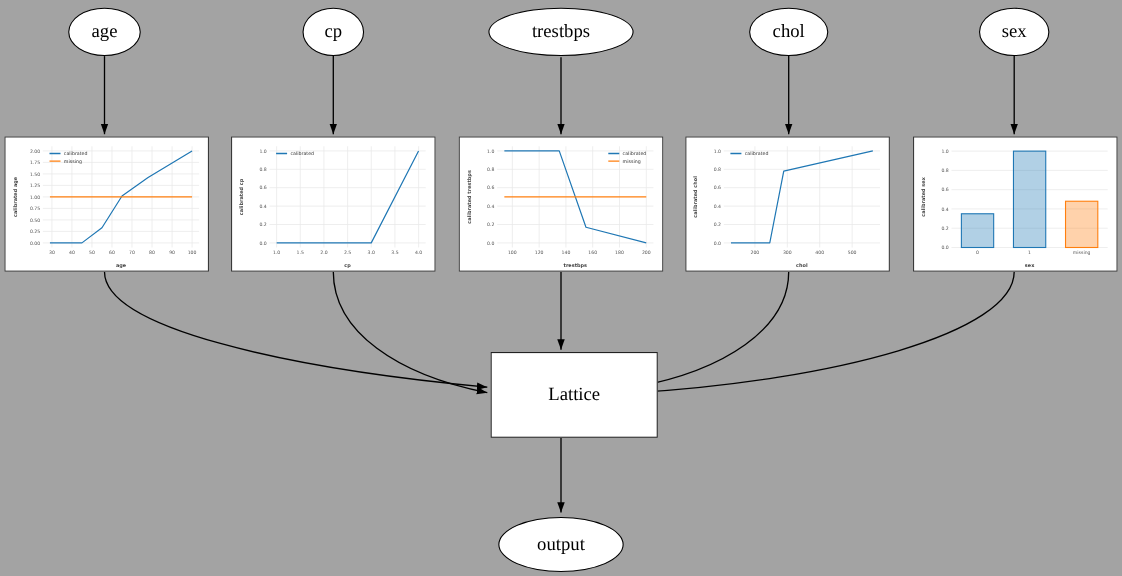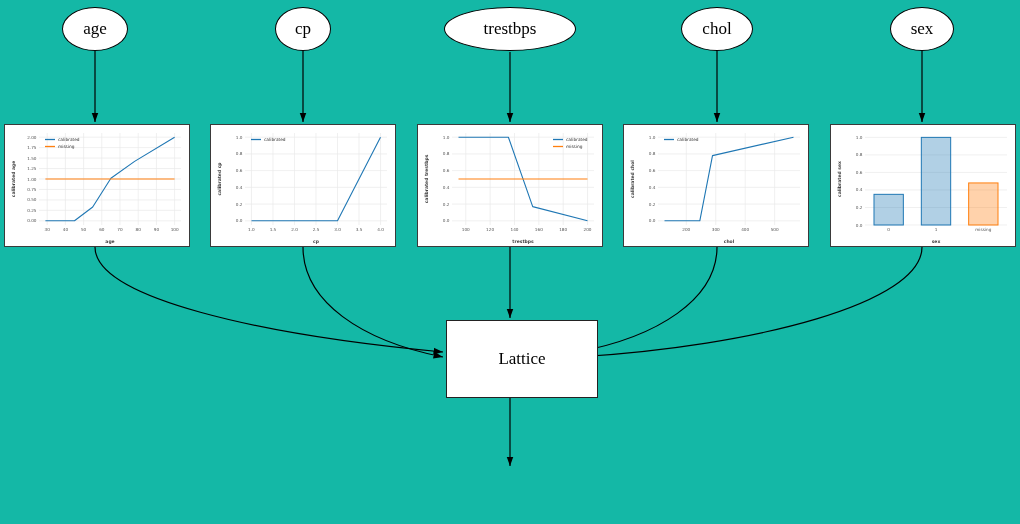--- a/index.html
+++ b/index.html
@@ -1,16 +1,16 @@
 <!DOCTYPE html>
 <html><head>
 <meta charset="utf-8">
 <style>
   html,body{margin:0;padding:0;background:#ffffff;}
-  .canvas{position:relative;width:1020px;height:524px;background:#14b8a6;overflow:hidden;
+  .canvas{position:relative;width:1020px;height:524px;background:#a3a3a3;overflow:hidden;
           font-family:"Liberation Serif", serif;}
   .edges{position:absolute;left:0;top:0;width:1020px;height:524px;pointer-events:none;}
   .node{position:absolute;display:flex;align-items:center;justify-content:center;
         background:#ffffff;border:1px solid #000;box-sizing:border-box;
         font-size:17px;color:#000;}
   .ellipse{border-radius:50%;}
   .rect{border-width:1.3px;border-color:#222;}
   .chart-box{position:absolute;top:124px;width:186px;height:123px;background:#ffffff;
              border:1px solid #3a3a3a;box-sizing:border-box;display:flex;
              align-items:center;justify-content:center;}
@@ -231,14 +231,17 @@
         <rect x="136.66" y="56.94285714285714" width="29.346666666666668" height="42.05714285714286" fill="#ff7f0e" fill-opacity="0.35" stroke="#ff7f0e" stroke-width="1"></rect>
         <text x="104" y="116.5" font-size="4.5" fill="#444444" text-anchor="middle" font-family="&quot;DejaVu Sans&quot;, sans-serif" font-weight="bold">sex</text>
         <text x="0" y="0" font-size="4.5" fill="#444444" text-anchor="middle" font-family="&quot;DejaVu Sans&quot;, sans-serif" font-weight="bold" transform="translate(9,53) rotate(-90)">calibrated sex</text>
       </svg>
   </div>
 
   <div class="node rect" style="left:446px;top:320px;width:152px;height:78px">
     <span>Lattice</span>
   </div>
 
+  <div class="node ellipse" style="left:453px;top:470px;width:114px;height:50px">
+    <span>output</span>
+  </div>
 
 </div>
 
 </body></html>

